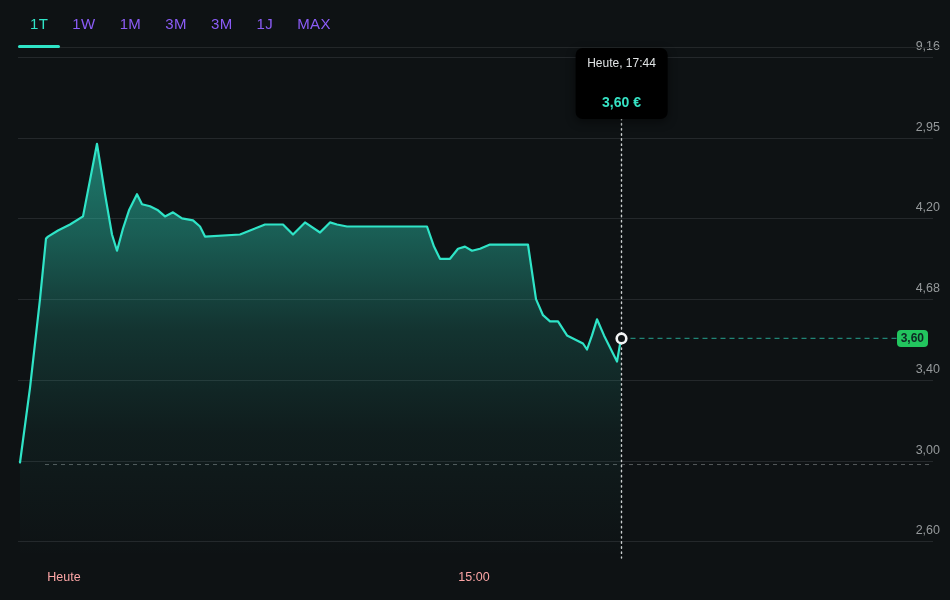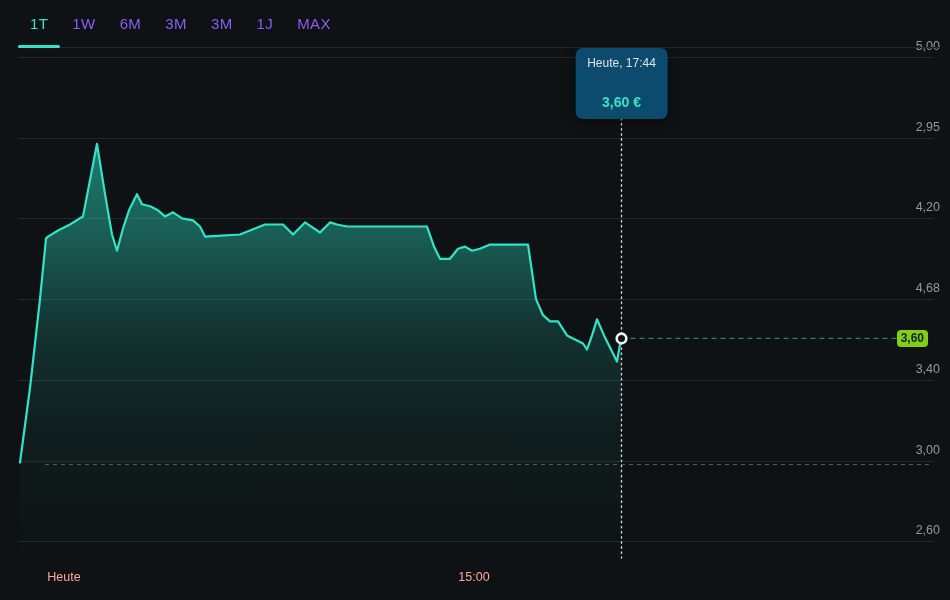--- a/index.html
+++ b/index.html
@@ -39,47 +39,47 @@
     color:#95999b; font-size:12.5px; z-index:3; text-align:right;
   }
   .x-label {
     position:absolute; top:570px; transform:translateX(-50%);
     color:#fca5a5; font-size:12.5px; z-index:3;
   }
 
   
   .tooltip {
     position:absolute; top:48px; transform:translateX(-50%);
-    background:#0c4a6e; border-radius:7px;
+    background:#000000; border-radius:7px;
     padding:8px 12px 9px; text-align:center;
     box-shadow:0 3px 10px rgba(0,0,0,.45);
     z-index:7; white-space:nowrap;
   }
   .tooltip .time { color:#e0e3e4; font-size:12px; }
   .tooltip .value { color:#36e2c4; font-size:14px; font-weight:bold; margin-top:24px; }
 
   
   .price-badge {
     position:absolute; right:22px;
-    background:#84cc16; color:#0f2724;
+    background:#22c55e; color:#0f2724;
     font-size:12px; font-weight:bold; line-height:13px;
     padding:2px 4px; border-radius:4px; z-index:7;
   }
 </style>
 </head>
 <body>
 
 <div class="stage">
 
   <div class="tab-border"></div>
   <div class="tab-underline"></div>
   <nav class="tabs">
     <button class="tab active">1T</button>
     <button class="tab">1W</button>
-    <button class="tab">6M</button>
+    <button class="tab">1M</button>
     <button class="tab">3M</button>
     <button class="tab">3M</button>
     <button class="tab">1J</button>
     <button class="tab">MAX</button>
   </nav>
 
   <svg class="chart" width="950" height="600" viewBox="0 0 950 600">
     <defs>
       <linearGradient id="areaGrad" x1="0" y1="0" x2="0" y2="1">
         <stop offset="0" stop-color="#2ee3c6" stop-opacity="0.50"></stop>
@@ -100,21 +100,21 @@
       </g>
     <line stroke-width="1" stroke-dasharray="4 4" x1="45" x2="931" y1="464.535" y2="464.535" stroke="#55595b"></line>
     <path fill="url(#areaGrad)" d="M20 462.5 L30 387.9 L40 299.1 L46 238.6 L48 236.6 L58 230.5 L70 224.5 L83 216.4 L90 180.1 L97 143.8 L105 194.2 L112 234.5 L117 250.7 L123 228.5 L129 210.3 L137 194.2 L142 204.3 L150 206.3 L158 210.3 L165 216.4 L173 212.3 L182 218.4 L193 220.4 L200 226.5 L205 236.6 L240 234.5 L250 230.5 L260 226.5 L265 224.5 L283 224.5 L293 234.5 L305 222.4 L320 232.5 L330 222.4 L337 224.5 L347 226.5 L427 226.5 L434 246.6 L440 258.8 L450 258.8 L458 248.7 L465 246.6 L472 250.7 L480 248.7 L490 244.6 L528 244.6 L536 299.1 L543 315.2 L550 321.3 L558 321.3 L567 335.4 L575 339.4 L583 343.5 L587 349.5 L592 335.4 L597 319.3 L604 335.4 L611 349.5 L617 361.6 L621 338.4 L621 558 L20 558 Z"></path>
     <path fill="none" stroke-width="2.2" stroke-linejoin="round" stroke-linecap="round" d="M20 462.5 L30 387.9 L40 299.1 L46 238.6 L48 236.6 L58 230.5 L70 224.5 L83 216.4 L90 180.1 L97 143.8 L105 194.2 L112 234.5 L117 250.7 L123 228.5 L129 210.3 L137 194.2 L142 204.3 L150 206.3 L158 210.3 L165 216.4 L173 212.3 L182 218.4 L193 220.4 L200 226.5 L205 236.6 L240 234.5 L250 230.5 L260 226.5 L265 224.5 L283 224.5 L293 234.5 L305 222.4 L320 232.5 L330 222.4 L337 224.5 L347 226.5 L427 226.5 L434 246.6 L440 258.8 L450 258.8 L458 248.7 L465 246.6 L472 250.7 L480 248.7 L490 244.6 L528 244.6 L536 299.1 L543 315.2 L550 321.3 L558 321.3 L567 335.4 L575 339.4 L583 343.5 L587 349.5 L592 335.4 L597 319.3 L604 335.4 L611 349.5 L617 361.6 L621 338.4" stroke="#2fe4c7"></path>
     <line stroke-width="1.4" stroke-dasharray="1.5 3.6" stroke-linecap="round" x1="621.5" x2="621.5" y1="98" y2="558" stroke="#ccd0d1"></line>
     <line stroke-width="1.3" stroke-dasharray="5 4" stroke-opacity="0.55" x1="630.5" x2="897" y1="338.44125" y2="338.44125" stroke="#2fe4c7"></line>
     <circle r="4.8" stroke-width="2.6" cx="621.5" cy="338.44125" stroke="#f3f5f5" fill="#101416"></circle>
   </svg>
 
   <div id="y-labels">
-      <div class="y-label" style="top: 38px;">5,00</div>
+      <div class="y-label" style="top: 38px;">9,16</div>
       <div class="y-label" style="top: 118.7px;">2,95</div>
       <div class="y-label" style="top: 199.4px;">4,20</div>
       <div class="y-label" style="top: 280.1px;">4,68</div>
       <div class="y-label" style="top: 360.8px;">3,40</div>
       <div class="y-label" style="top: 441.5px;">3,00</div>
       <div class="y-label" style="top: 522.2px;">2,60</div>
     </div>
   <div id="x-labels">
       <div class="x-label" style="left: 64px;">Heute</div>
       <div class="x-label" style="left: 474px;">15:00</div>

